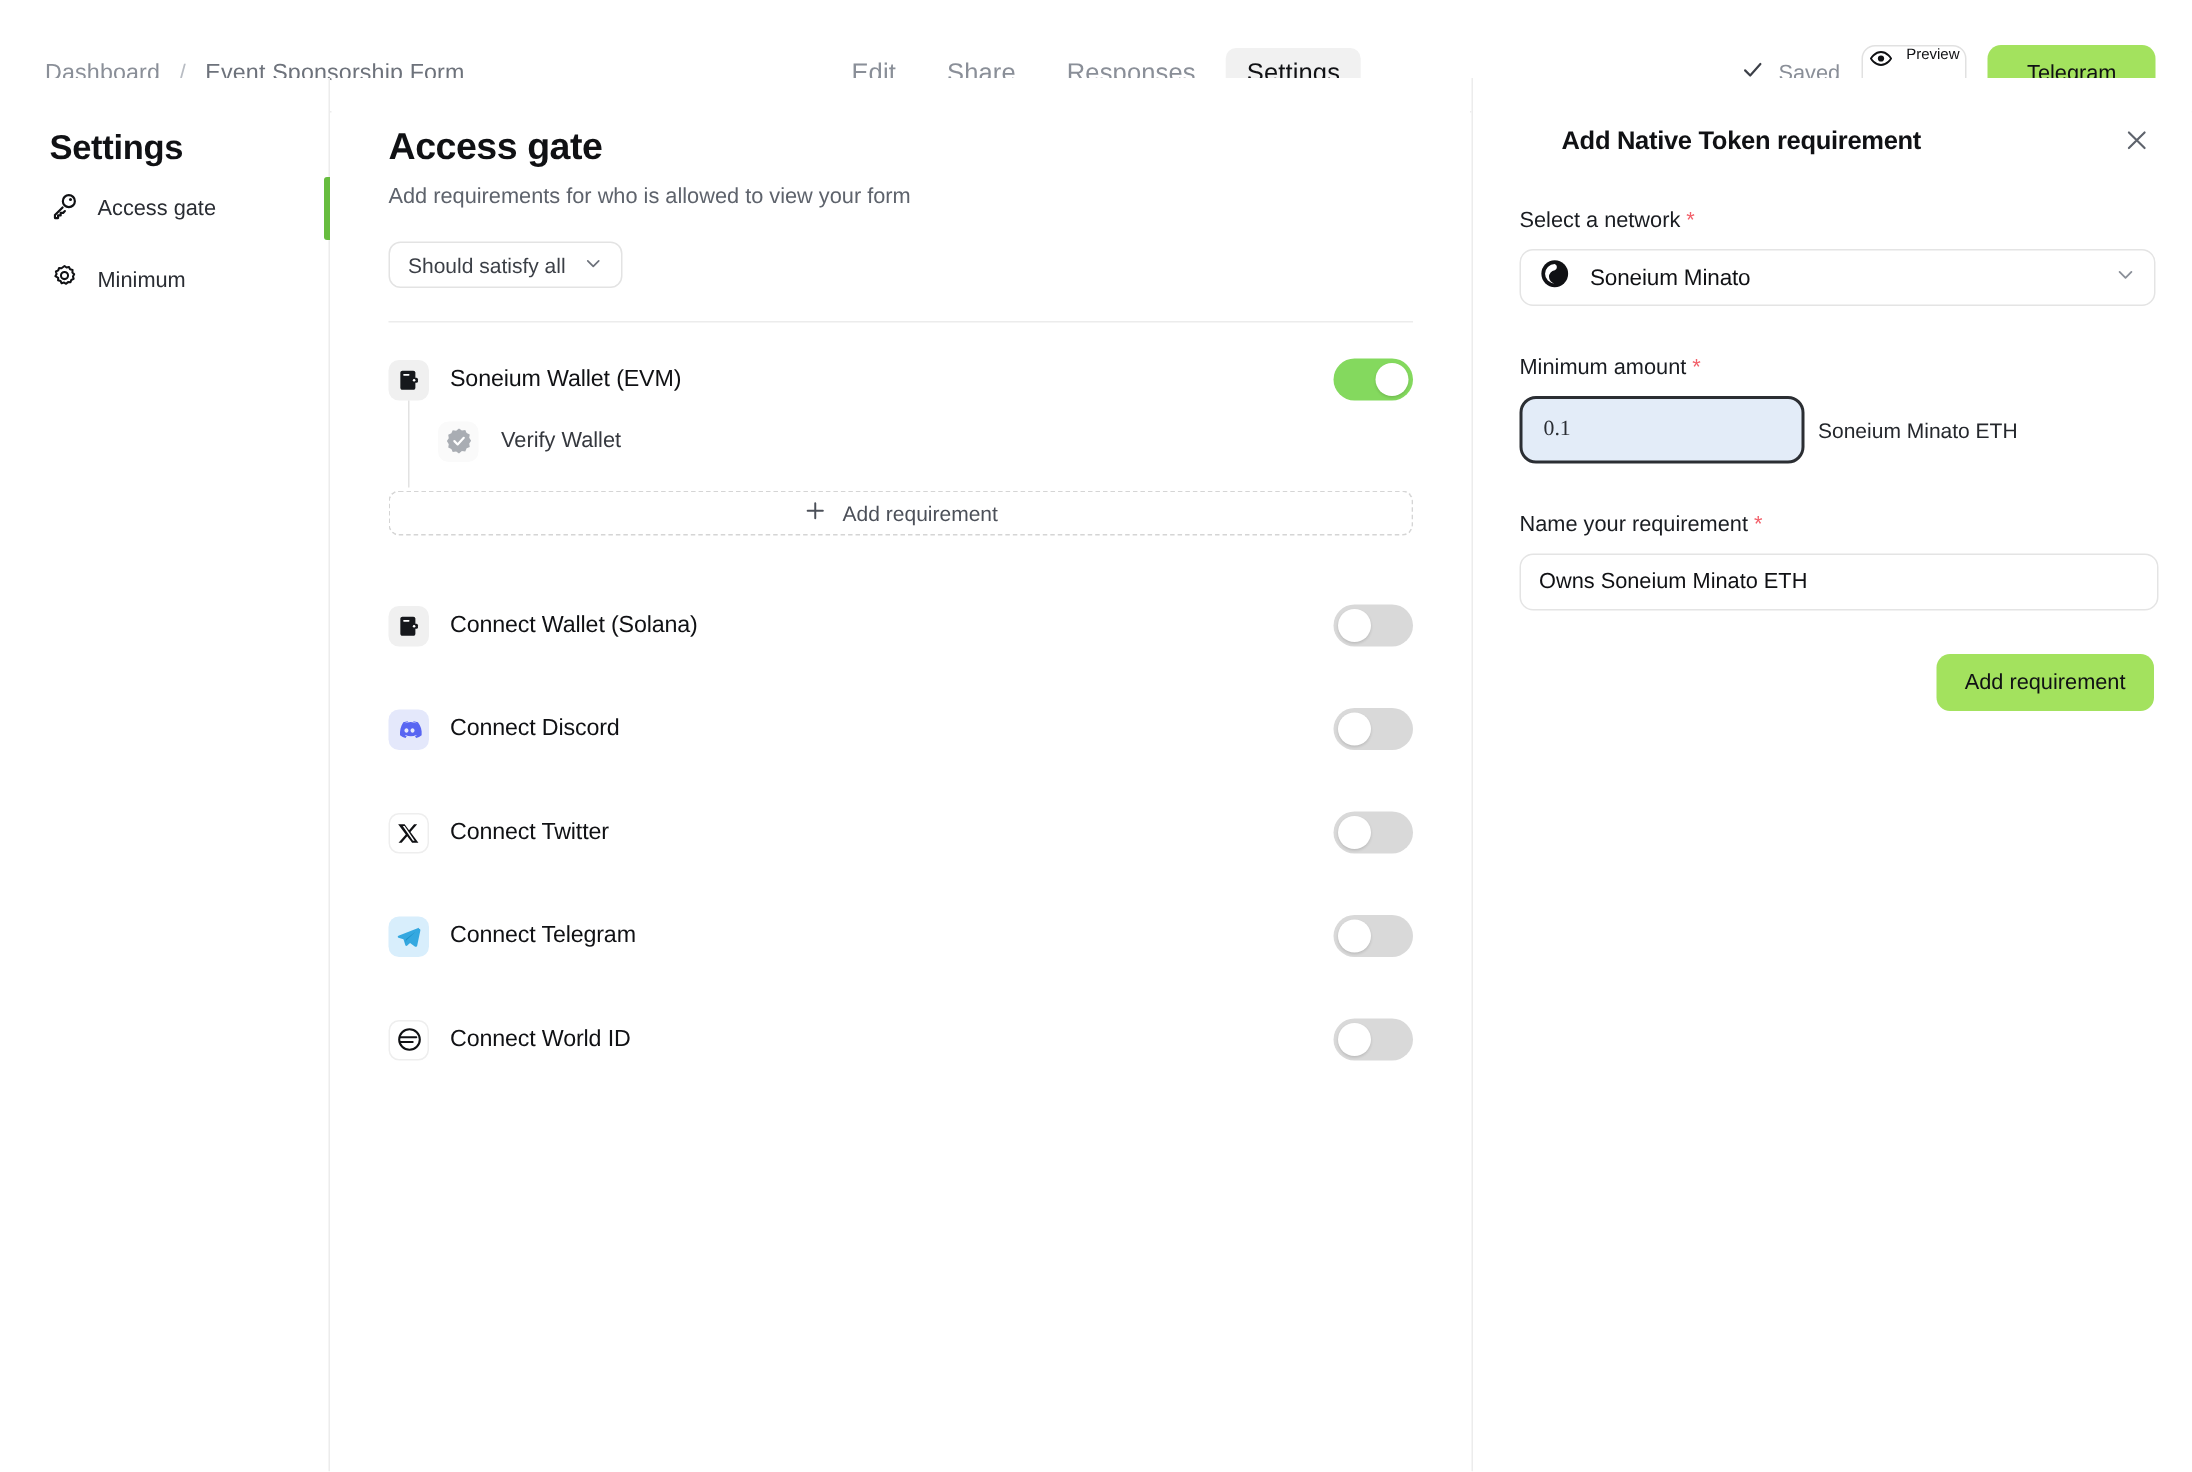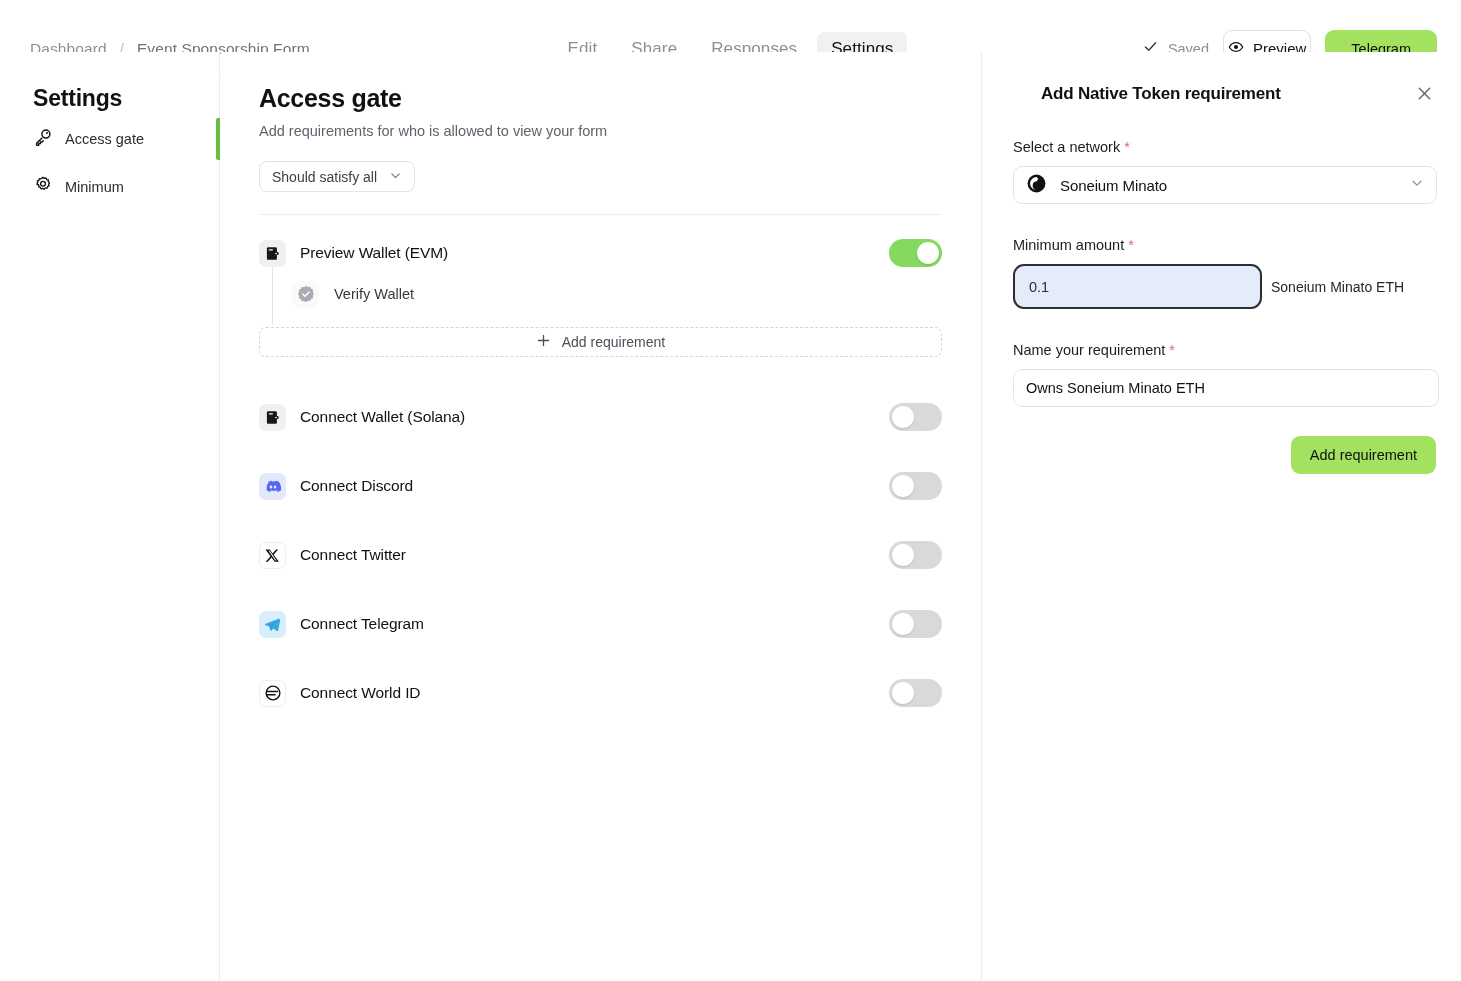--- a/index.html
+++ b/index.html
@@ -33,24 +33,24 @@
     border-radius: 7px; white-space: nowrap; letter-spacing: .1px;
   }
   .tab.active { background: #f1f1f1; color: #101114; }
 
   #topbar-right {
     position: absolute; right: 24px; display: flex; align-items: center; gap: 14px;
   }
   #saved-wrap { display: flex; align-items: center; gap: 9px; }
   #saved-label { font-size: 14.5px; color: #8a8f98; }
   .btn-preview {
-    display: flex; align-items: center; gap: 9px;
+    display: flex; gap: 9px;
     border: 1px solid #e1e1e1; border-radius: 9px;
     height: 38px; padding: 0 4px; background: #fff;
-    font-size: 15px; color: #101114; cursor: pointer;
+    font-size: 10px; color: #101114; cursor: pointer;
   }
   .btn-publish {
     display: flex; align-items: center; justify-content: center;
     height: 38px; padding: 0 26px; border: none; border-radius: 9px;
     background: #a3e25e; color: #101114; font-size: 14.5px;
     font-family: "Liberation Sans", sans-serif; cursor: pointer;
   }
 
   
   #sidebar {
@@ -163,23 +163,23 @@
   .sel-network {
     display: flex; align-items: center; height: 38px; margin-top: 11px;
     border: 1px solid #e4e4e4; border-radius: 9px; background: #fff;
     padding: 0 12px 0 12px; cursor: pointer;
   }
   .sel-network-label { font-size: 15px; color: #101114; margin-left: 13px; letter-spacing: -.1px; }
   .sel-chevron { margin-left: auto; }
 
   .amount-row { display: flex; align-items: center; margin-top: 11px; gap: 9px; }
   .amount-input {
-    width: 249px; height: 45px; border: 2px solid #2b2e33; border-radius: 11px;
+    width: 190px; height: 45px; border: 2px solid #2b2e33; border-radius: 11px;
     background: #e3ecf8; font-size: 14.5px; color: #2a2d33;
-    padding: 0 14px; font-family: Liberation Sans, sans-serif; outline: none;
+    padding: 0 14px; font-family: Liberation Serif, serif; outline: none;
   }
   .amount-unit { font-size: 14px; color: #24272c; }
 
   .name-input {
     width: 426px; height: 38px; margin-top: 11px;
     border: 1px solid #e4e4e4; border-radius: 9px; background: #fff;
     font-size: 14.5px; color: #101114; padding: 0 12px;
     font-family: "Liberation Sans", sans-serif; outline: none;
   }
 
@@ -277,21 +277,21 @@
     
     <div class="req-row">
       <span class="req-icon gray">
         <svg width="17" height="17" viewBox="0 0 20 20" fill="none">
           <path d="M3.4 4.2c0-.9.7-1.6 1.6-1.6h8.6c.9 0 1.6.7 1.6 1.6v11.6c0 .9-.7 1.6-1.6 1.6H5c-.9 0-1.6-.7-1.6-1.6V4.2z" fill="#16181c"></path>
           <rect x="12" y="8.1" width="5.2" height="3.8" rx="1.2" fill="#16181c"></rect>
           <circle cx="14.2" cy="10" r="1" fill="#ffffff"></circle>
           <rect x="5.6" y="5" width="5" height="1.4" rx=".7" fill="#ffffff"></rect>
         </svg>
       </span>
-      <span class="req-label">Preview Wallet (EVM)</span>
+      <span class="req-label">Soneium Wallet (EVM)</span>
       <span class="toggle on">
           <span class="knob"></span>
         </span>
     </div>
 
     <div class="subreq-wrap">
       <span class="subreq-line"></span>
       <div class="subreq-row">
         <span class="verify-badge">
           <svg width="20" height="20" viewBox="0 0 22 22" fill="none">

